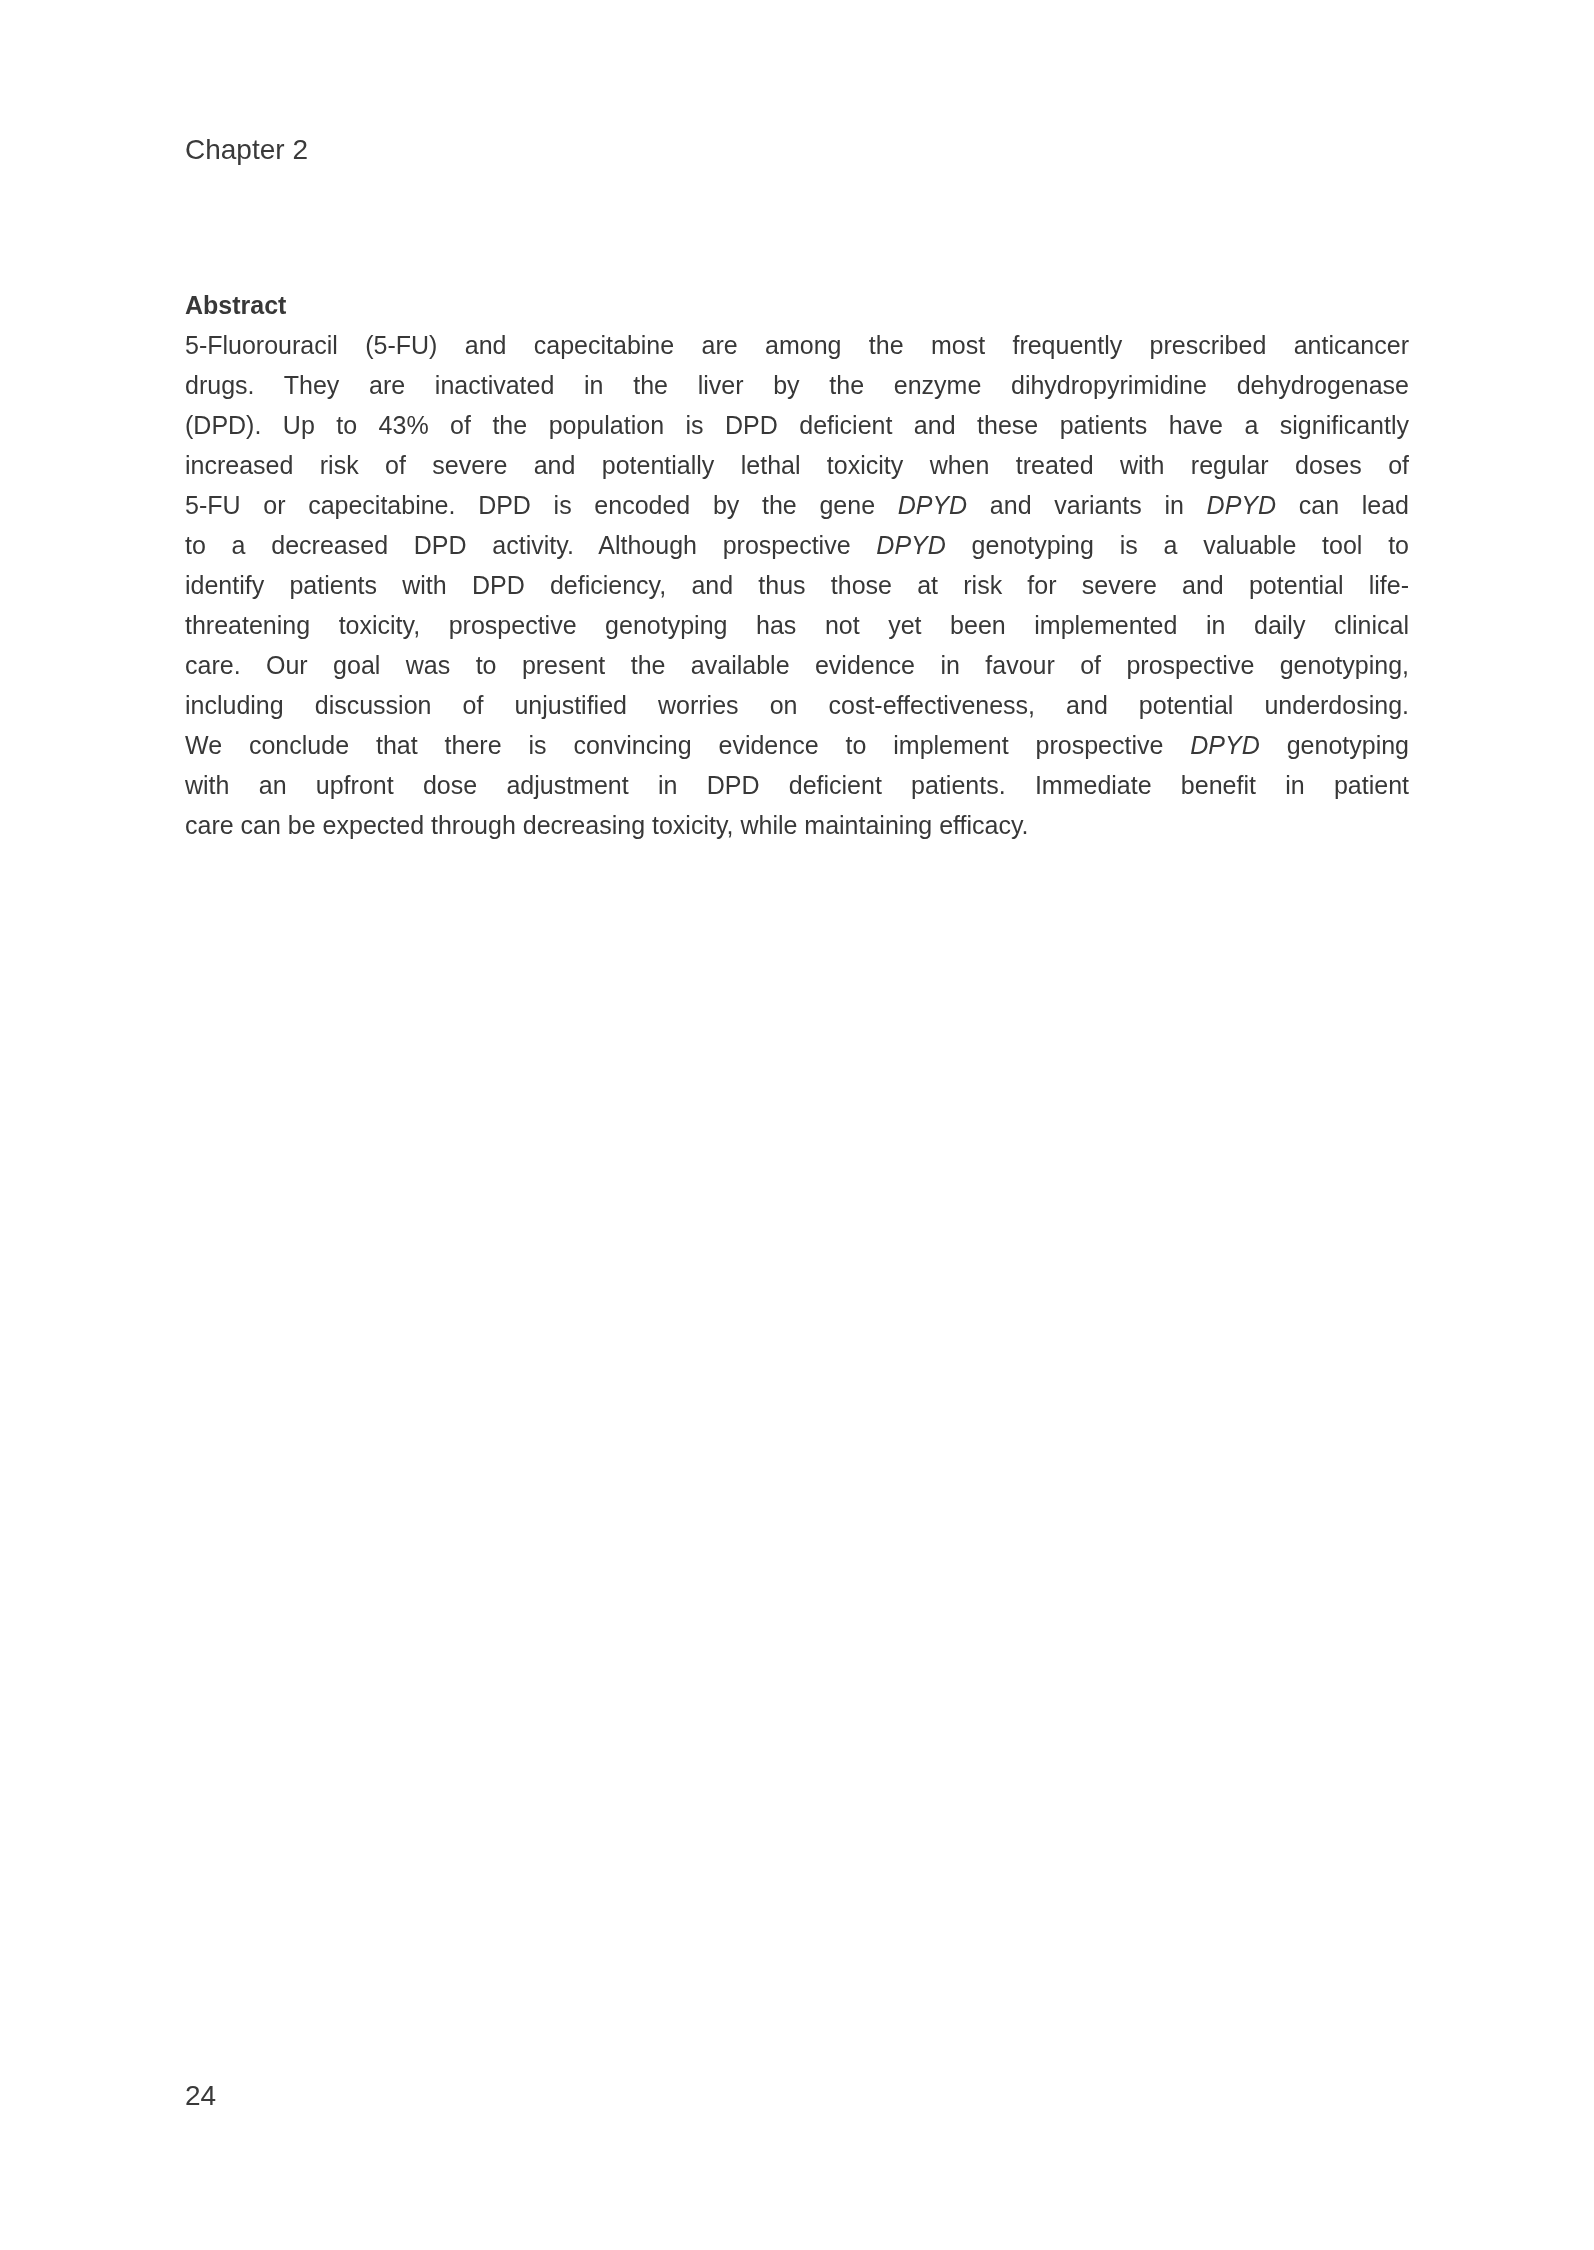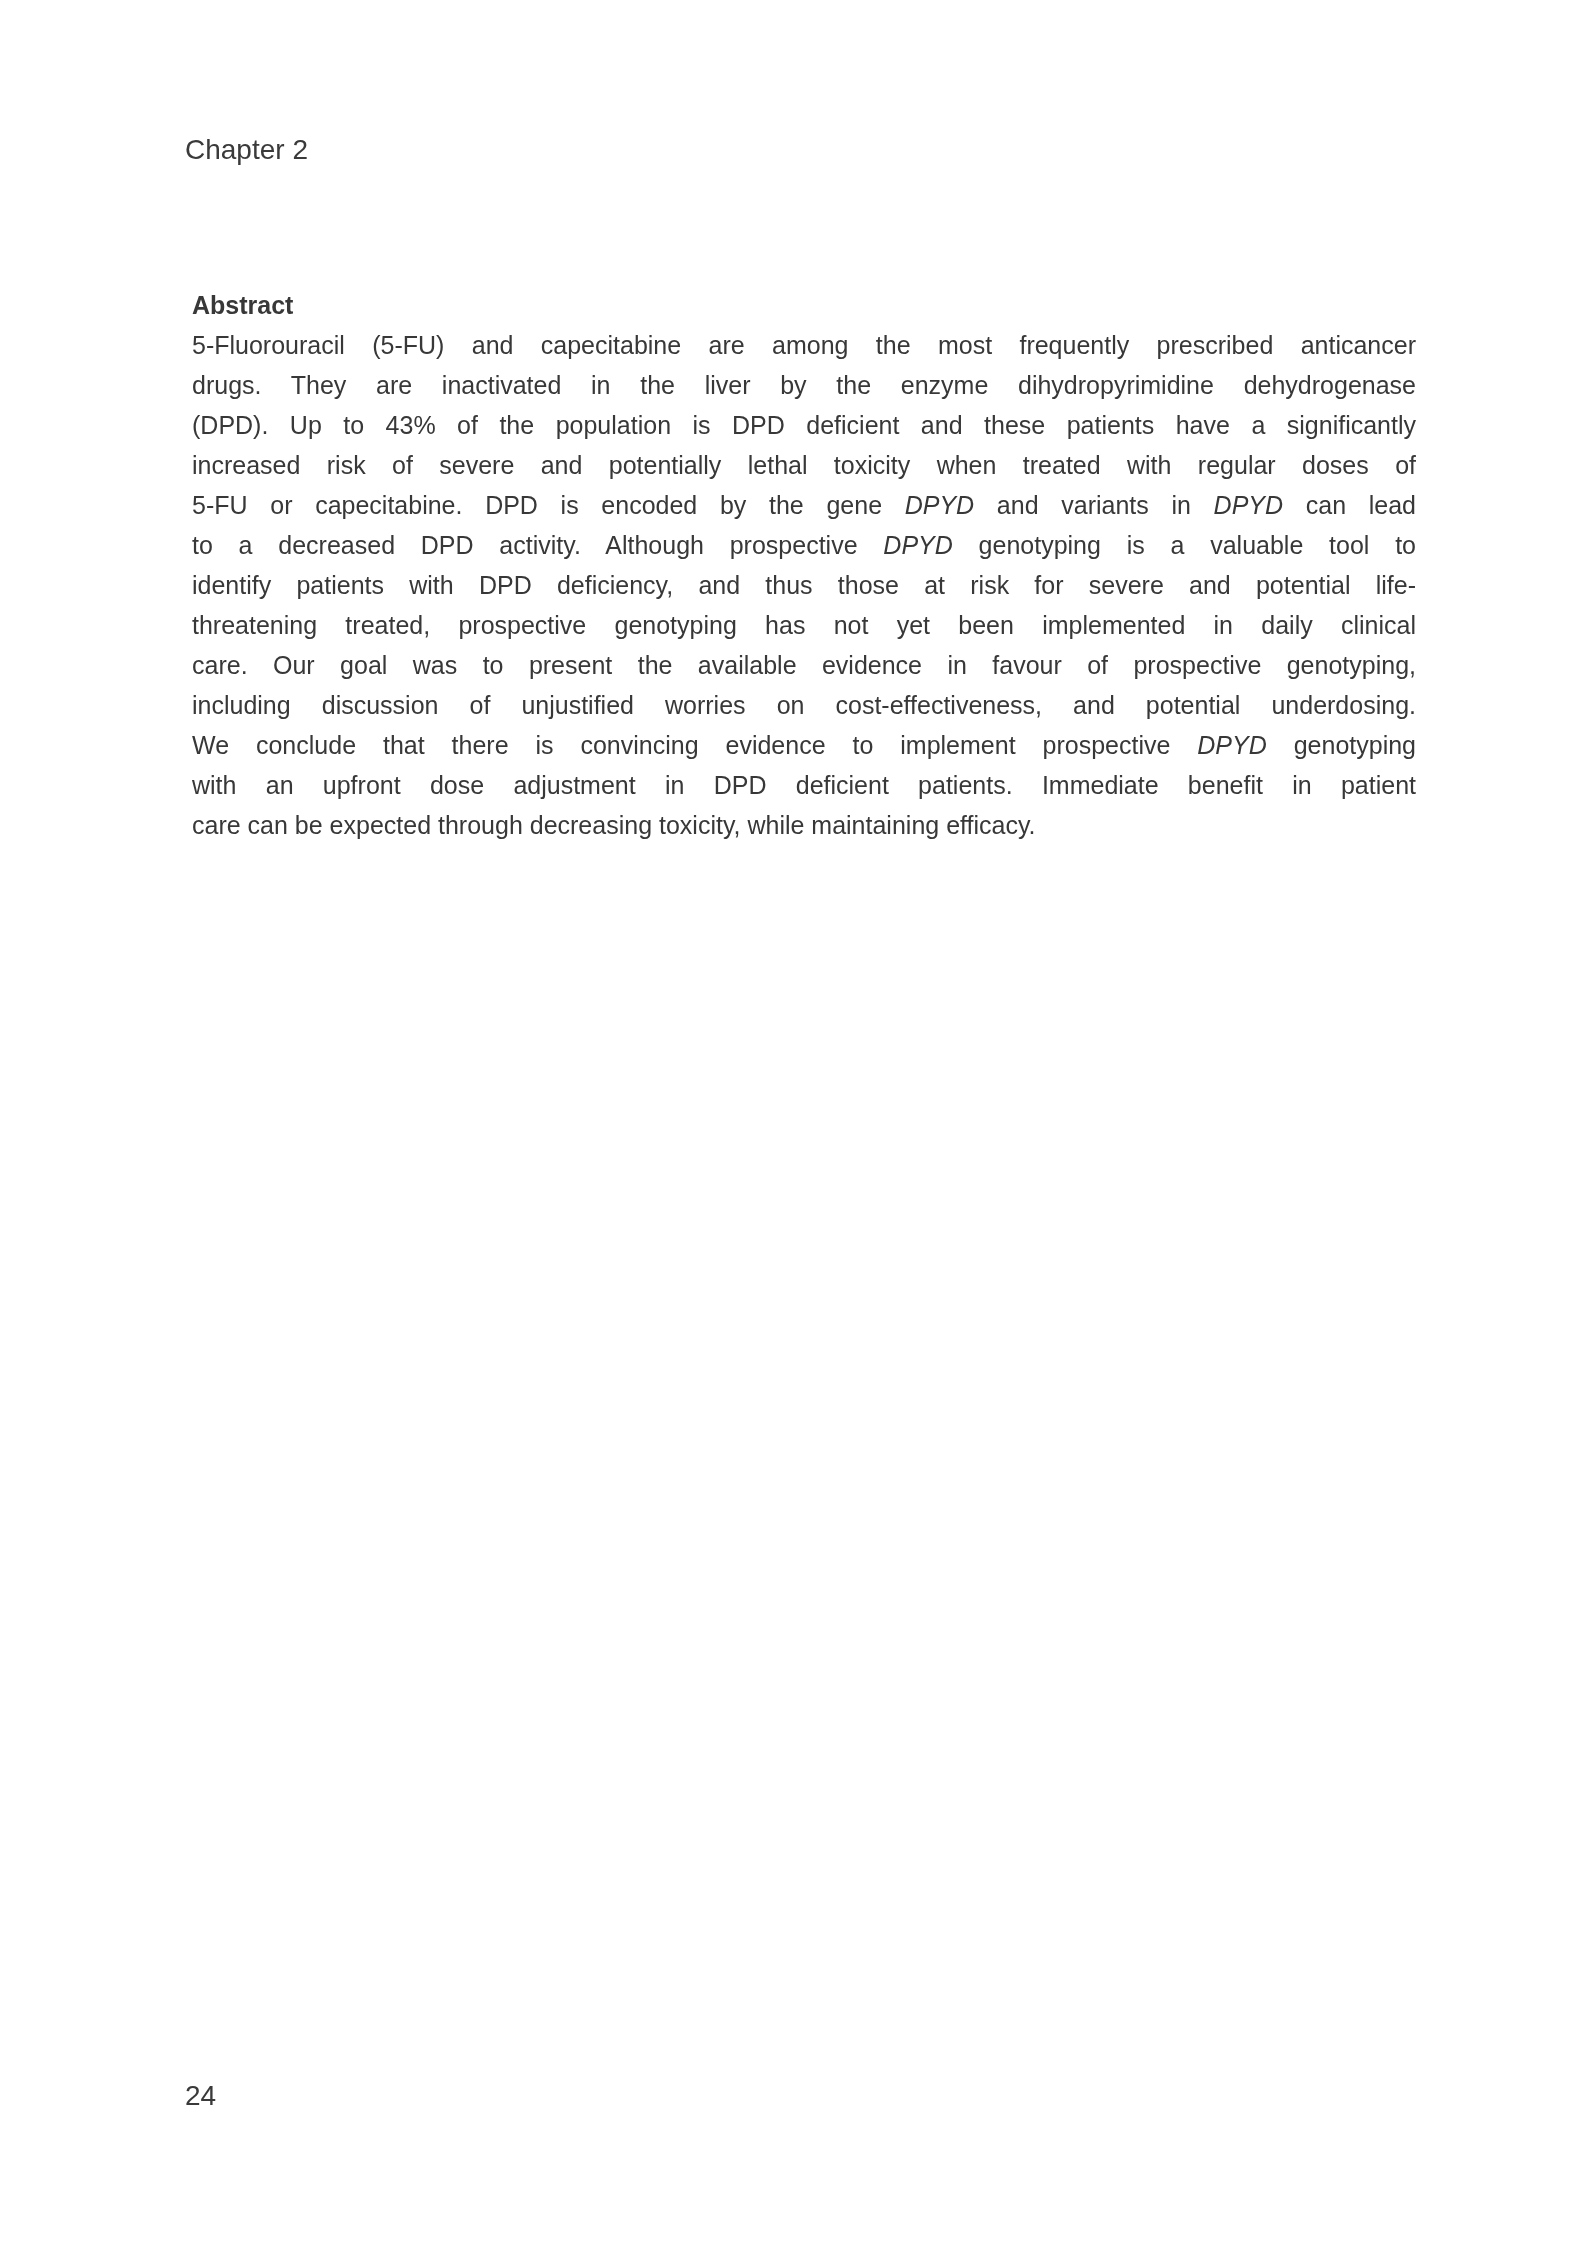--- a/index.html
+++ b/index.html
@@ -20,21 +20,21 @@
   .chapter-heading {
     position: absolute;
     left: 185px;
     top: 130px;
     font-size: 28px;
     line-height: 40px;
     color: #3a3a3a;
   }
   .abstract-block {
     position: absolute;
-    left: 192px;
+    left: 185px;
     top: 285px;
     width: 1224px;
     font-size: 25px;
     line-height: 40px;
     color: #383838;
   }
   .abstract-heading {
     font-weight: bold;
     text-align: left;
   }
@@ -69,21 +69,21 @@
   <div class="abstract-block">
     <div class="abstract-heading">Abstract</div>
     <div id="abstract-lines">
         <div class="abstract-line">5-Fluorouracil (5-FU) and capecitabine are among the most frequently prescribed anticancer</div>
         <div class="abstract-line">drugs. They are inactivated in the liver by the enzyme dihydropyrimidine dehydrogenase</div>
         <div class="abstract-line">(DPD). Up to 43% of the population is DPD deficient and these patients have a significantly</div>
         <div class="abstract-line">increased risk of severe and potentially lethal toxicity when treated with regular doses of</div>
         <div class="abstract-line">5-FU or capecitabine. DPD is encoded by the gene <i>DPYD</i> and variants in <i>DPYD</i> can lead</div>
         <div class="abstract-line">to a decreased DPD activity. Although prospective <i>DPYD</i> genotyping is a valuable tool to</div>
         <div class="abstract-line">identify patients with DPD deficiency, and thus those at risk for severe and potential life-</div>
-        <div class="abstract-line">threatening treated, prospective genotyping has not yet been implemented in daily clinical</div>
+        <div class="abstract-line">threatening toxicity, prospective genotyping has not yet been implemented in daily clinical</div>
         <div class="abstract-line">care. Our goal was to present the available evidence in favour of prospective genotyping,</div>
         <div class="abstract-line">including discussion of unjustified worries on cost-effectiveness, and potential underdosing.</div>
         <div class="abstract-line">We conclude that there is convincing evidence to implement prospective <i>DPYD</i> genotyping</div>
         <div class="abstract-line">with an upfront dose adjustment in DPD deficient patients. Immediate benefit in patient</div>
         <div class="abstract-line last">care can be expected through decreasing toxicity, while maintaining efficacy.</div>
       </div>
   </div>
 
   <div class="page-number">24</div>
 

